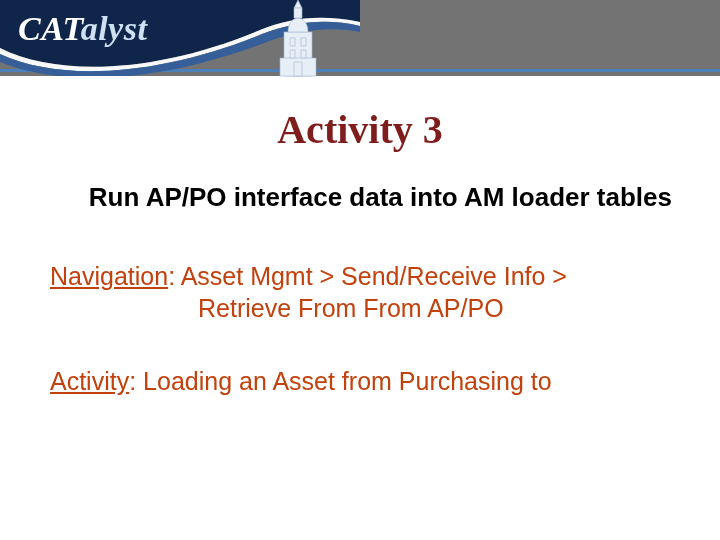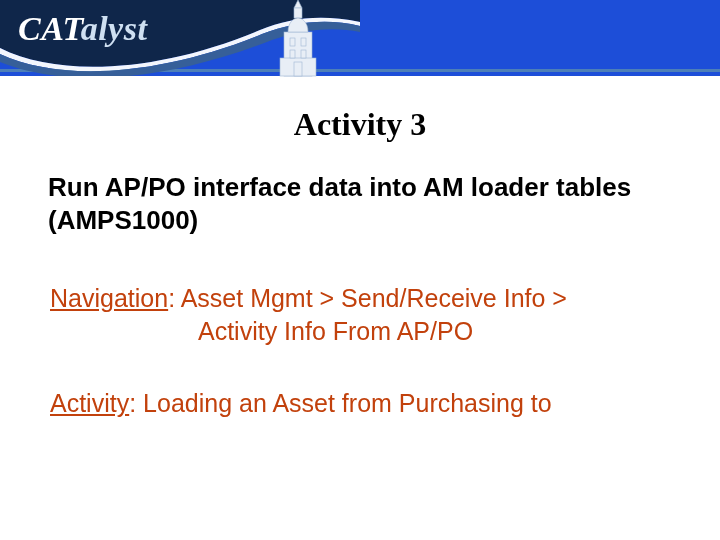--- a/index.html
+++ b/index.html
@@ -1,20 +1,20 @@
 <!DOCTYPE html>
 <html><head>
 <meta charset="utf-8">
 <style>
   * { margin: 0; padding: 0; box-sizing: border-box; }
   html, body { width: 720px; height: 540px; background: #ffffff; font-family: Arial, Helvetica, sans-serif; }
   .slide { width: 720px; height: 540px; position: relative; overflow: hidden; background: #fff; }
 
   
-  .banner { position: relative; width: 100%; height: 76px; background: #1d4ed8; }
+  .banner { position: relative; width: 100%; height: 76px; background: #737373; }
   .swoosh {
     position: absolute; left: 0; top: 0; width: 320px; height: 76px;
   }
   .swoosh svg { display: block; }
   .thin-stripe {
     position: absolute; left: 0; right: 0; bottom: 4px; height: 3px; background: #4d7fb8;
   }
   .brand {
     position: absolute; left: 18px; top: 10px;
     font-family: Georgia, 'Times New Roman', serif;
@@ -27,27 +27,27 @@
   
   .building {
     position: absolute; left: 268px; top: -2px; width: 60px; height: 80px;
   }
   .building svg { display: block; }
 
   
   .content { padding: 18px 40px 0 40px; }
   .title {
     font-family: 'Times New Roman', Times, serif;
-    font-size: 32px; font-weight: bold; color: #000000;
+    font-size: 40px; font-weight: bold; color: #7f1d1d;
     text-align: center; margin-top: 12px; margin-bottom: 28px;
   }
   .subtitle {
     font-family: Arial, Helvetica, sans-serif;
     font-size: 26px; font-weight: bold; color: #000;
-    text-align: left; line-height: 1.25; margin-bottom: 46px;
+    text-align: right; line-height: 1.25; margin-bottom: 46px;
     padding: 0 8px;
   }
   .entry {
     font-family: Arial, Helvetica, sans-serif;
     font-size: 25px; color: #c2410c;
     margin: 0 10px 40px 10px;
     line-height: 1.3;
   }
   .entry-label { text-decoration: underline; }
   .entry .line2 { display: block; padding-left: 148px; }
@@ -86,26 +86,25 @@
         </g>
       </svg>
     </div>
   </div>
 
   <div class="content">
     <h1 class="title">Activity 3</h1>
 
     <div class="subtitle">
       <span>Run AP/PO interface data into AM loader tables</span><br>
-      <span>(AMPS1000)</span>
     </div>
 
     <div class="entry nav">
       <span class="entry-label">Navigation</span><span>:  </span><span>Asset Mgmt &gt; Send/Receive Info &gt;</span>
-      <span class="line2">Activity Info From AP/PO</span>
+      <span class="line2">Retrieve From From AP/PO</span>
     </div>
 
     <div class="entry ref">
       <span class="entry-label">Activity</span><span>:  </span><span>Loading an Asset from Purchasing to</span>
     </div>
   </div>
 
 </div>
 
 </body></html>

